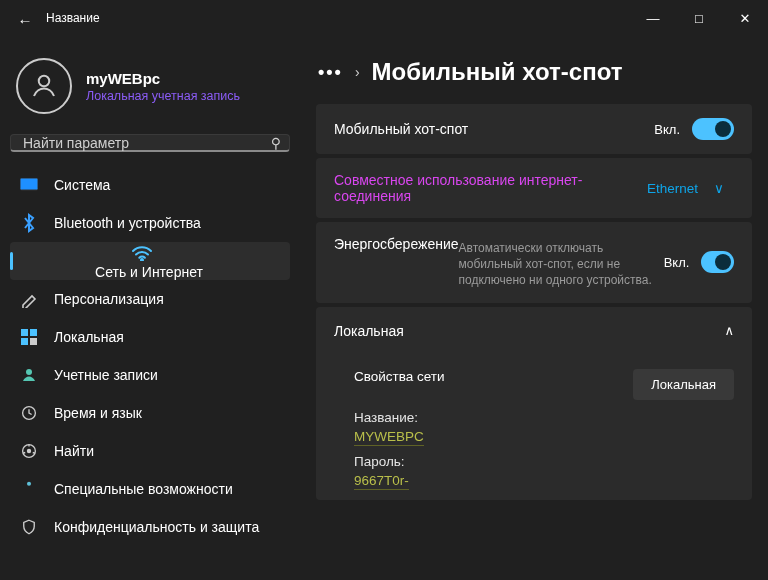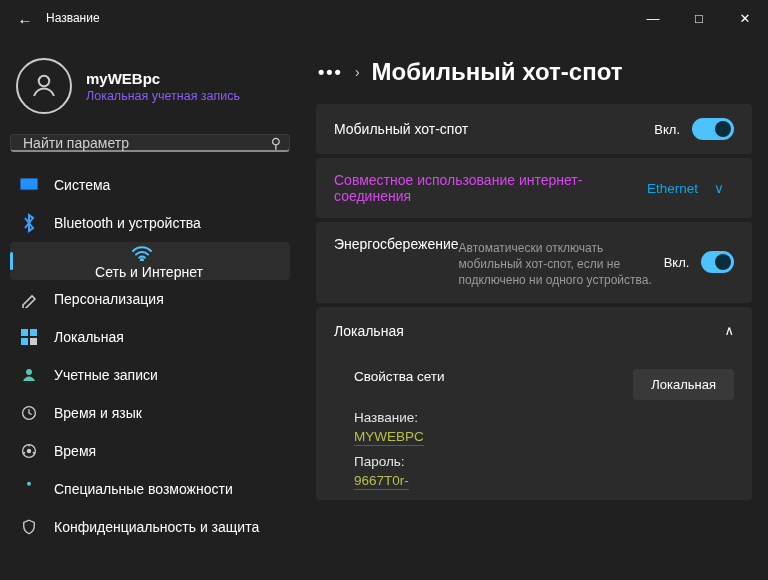--- a/index.html
+++ b/index.html
@@ -196,21 +196,21 @@
           <span>Время и язык</span>
         </div>
         <div class="item">
           <span class="ico">
             <svg width="18" height="18" viewBox="0 0 24 24" fill="none" stroke="#ccc" stroke-width="1.8">
               <circle cx="12" cy="12" r="8.5"></circle>
               <circle cx="12" cy="12" r="2" fill="#ccc"></circle>
               <path d="M12 3v3M4 15l3-1M20 15l-3-1"></path>
             </svg>
           </span>
-          <span>Время</span>
+          <span>Найти</span>
         </div>
         <div class="item">
           <span class="ico">
             <svg width="18" height="18" viewBox="0 0 24 24" fill="#5ec0d8">
               <circle cx="12" cy="5" r="2.7"></circle>
               <path d="M12 8v6M12 14l-5 6M12 14l5 6M6 11h12"></path>
             </svg>
           </span>
           <span>Специальные возможности</span>
         </div>

